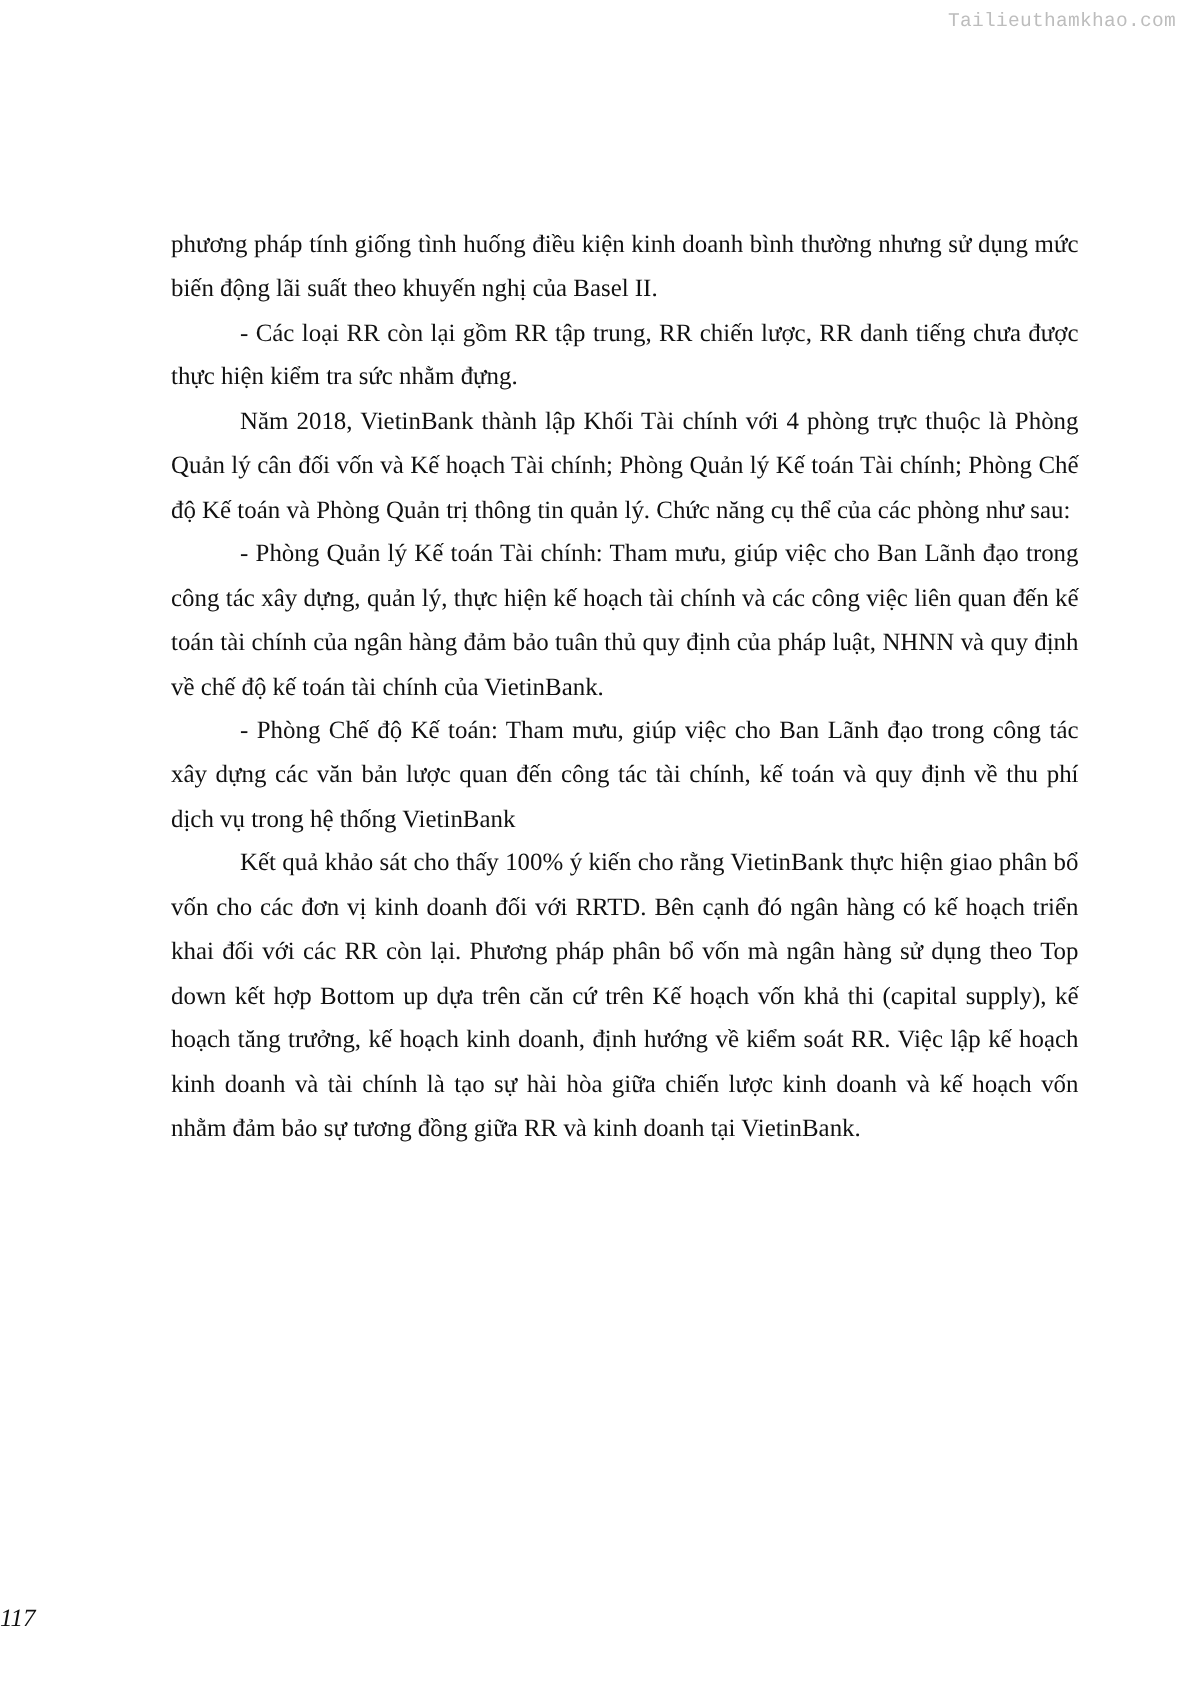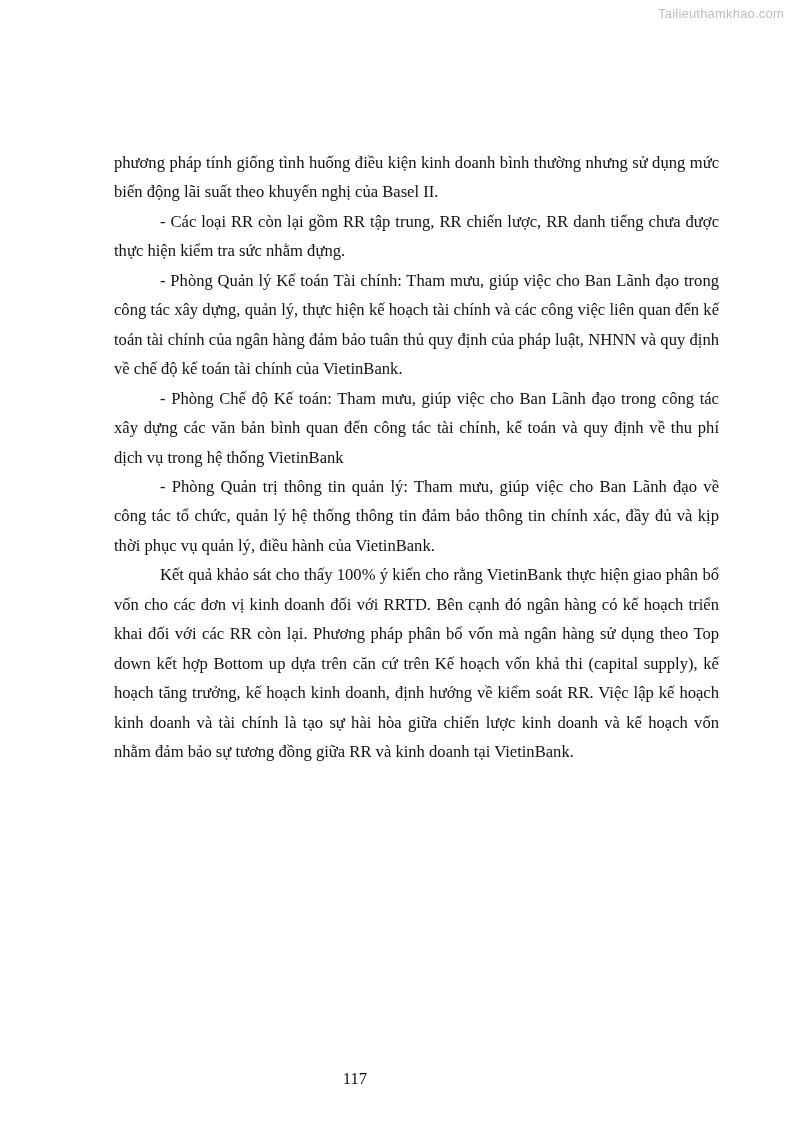--- a/index.html
+++ b/index.html
@@ -1,41 +1,41 @@
 <!DOCTYPE html>
 <html><head>
 <meta charset="utf-8">
 <style>
   html, body { margin: 0; padding: 0; background: #ffffff; }
   body { width: 794px; height: 1123px; position: relative; overflow: hidden; }
   .watermark {
     position: absolute; top: 6px; right: 10px;
-    font-family: Liberation Sans, sans-serif; font-size: 13px;
+    font-family: Liberation Mono, monospace; font-size: 13px;
     color: #bdbdbd; letter-spacing: 0.2px; text-align: right;
   }
   .page {
     position: absolute; left: 114px; top: 113px; width: 605px;
     font-family: "Liberation Serif", serif; font-size: 16.6px;
     line-height: 29.45px; color: #111111; text-align: justify; margin-top: 35px;
   }
   .page p { margin: 0; }
   .indent { text-indent: 46px; }
   .heading-it { font-style: italic; }
   .page-number {
-    position: absolute; top: 1069px; left: 0; width: 710px; text-align: center;
-    font-family: "Liberation Serif", serif; font-size: 16.6px; color: #111111;
+    position: absolute; top: 1069px; left: 0; width: 710px; text-align: left;
+    font-family: "Liberation Serif", serif; font-size: 16.6px; color: #111111; font-style: italic;
   }
 </style>
 </head>
 <body>
 
 <div class="watermark">Tailieuthamkhao.com</div>
 
 <div class="page">
   <p>phương pháp tính giống tình huống điều kiện kinh doanh bình thường nhưng sử dụng mức biến động lãi suất theo khuyến nghị của Basel II.</p>
   <p class="indent">- Các loại RR còn lại gồm RR tập trung, RR chiến lược, RR danh tiếng chưa được thực hiện kiểm tra sức nhằm đựng.</p>
+  <p class="indent">Năm 2018, VietinBank thành lập Khối Tài chính với 4 phòng trực thuộc là Phòng Quản lý cân đối vốn và Kế hoạch Tài chính; Phòng Quản lý Kế toán Tài chính; Phòng Chế độ Kế toán và Phòng Quản trị thông tin quản lý. Chức năng cụ thể của các phòng như sau:</p>
   <p class="indent">- Phòng Quản lý Kế toán Tài chính: Tham mưu, giúp việc cho Ban Lãnh đạo trong công tác xây dựng, quản lý, thực hiện kế hoạch tài chính và các công việc liên quan đến kế toán tài chính của ngân hàng đảm bảo tuân thủ quy định của pháp luật, NHNN và quy định về chế độ kế toán tài chính của VietinBank.</p>
-  <p class="indent">- Phòng Chế độ Kế toán: Tham mưu, giúp việc cho Ban Lãnh đạo trong công tác xây dựng các văn bản bình quan đến công tác tài chính, kế toán và quy định về thu phí dịch vụ trong hệ thống VietinBank</p>
-  <p class="indent">- Phòng Quản trị thông tin quản lý: Tham mưu, giúp việc cho Ban Lãnh đạo về công tác tổ chức, quản lý hệ thống thông tin đảm bảo thông tin chính xác, đầy đủ và kịp thời phục vụ quản lý, điều hành của VietinBank.</p>
+  <p class="indent">- Phòng Chế độ Kế toán: Tham mưu, giúp việc cho Ban Lãnh đạo trong công tác xây dựng các văn bản lược quan đến công tác tài chính, kế toán và quy định về thu phí dịch vụ trong hệ thống VietinBank</p>
   <p class="indent">Kết quả khảo sát cho thấy 100% ý kiến cho rằng VietinBank thực hiện giao phân bổ vốn cho các đơn vị kinh doanh đối với RRTD. Bên cạnh đó ngân hàng có kế hoạch triển khai đối với các RR còn lại. Phương pháp phân bổ vốn mà ngân hàng sử dụng theo Top down kết hợp Bottom up dựa trên căn cứ trên Kế hoạch vốn khả thi (capital supply), kế hoạch tăng trưởng, kế hoạch kinh doanh, định hướng về kiểm soát RR. Việc lập kế hoạch kinh doanh và tài chính là tạo sự hài hòa giữa chiến lược kinh doanh và kế hoạch vốn nhằm đảm bảo sự tương đồng giữa RR và kinh doanh tại VietinBank.</p>
 </div>
 
 <div class="page-number">117</div>
 
 </body></html>

